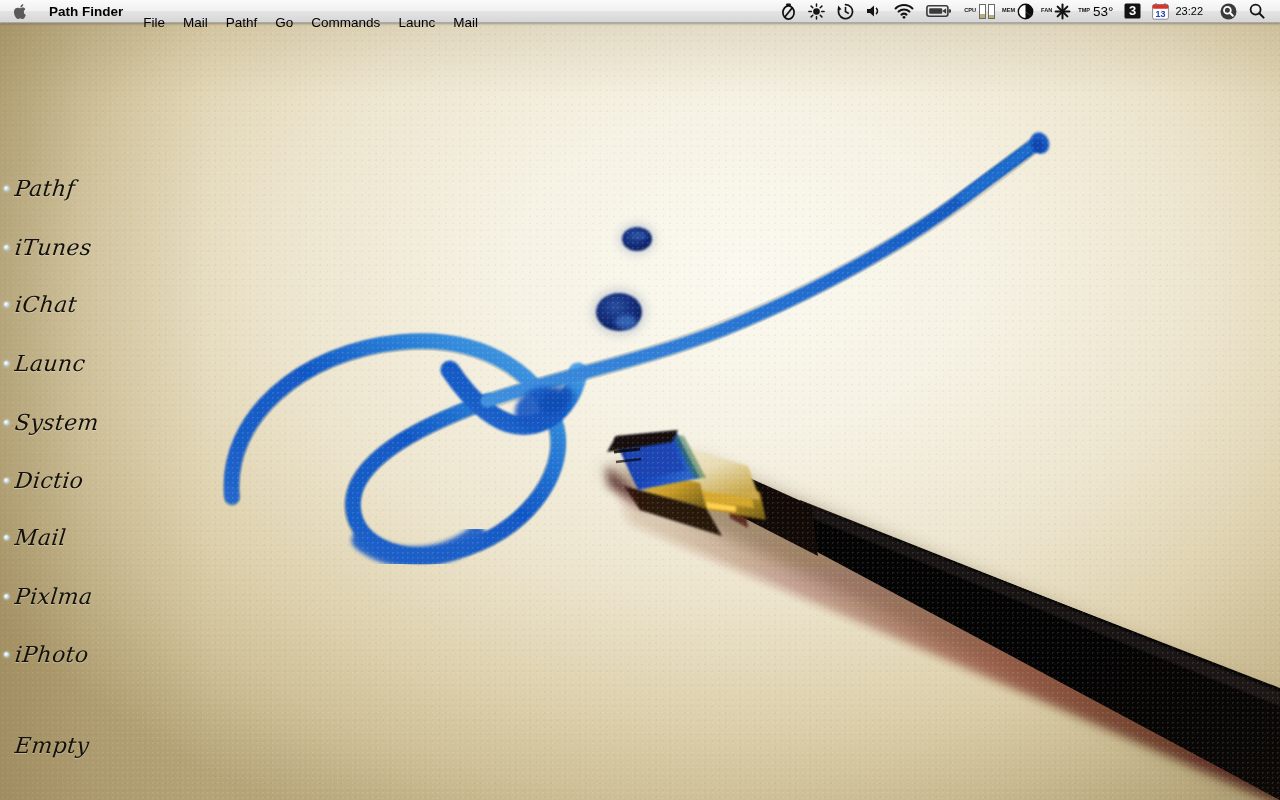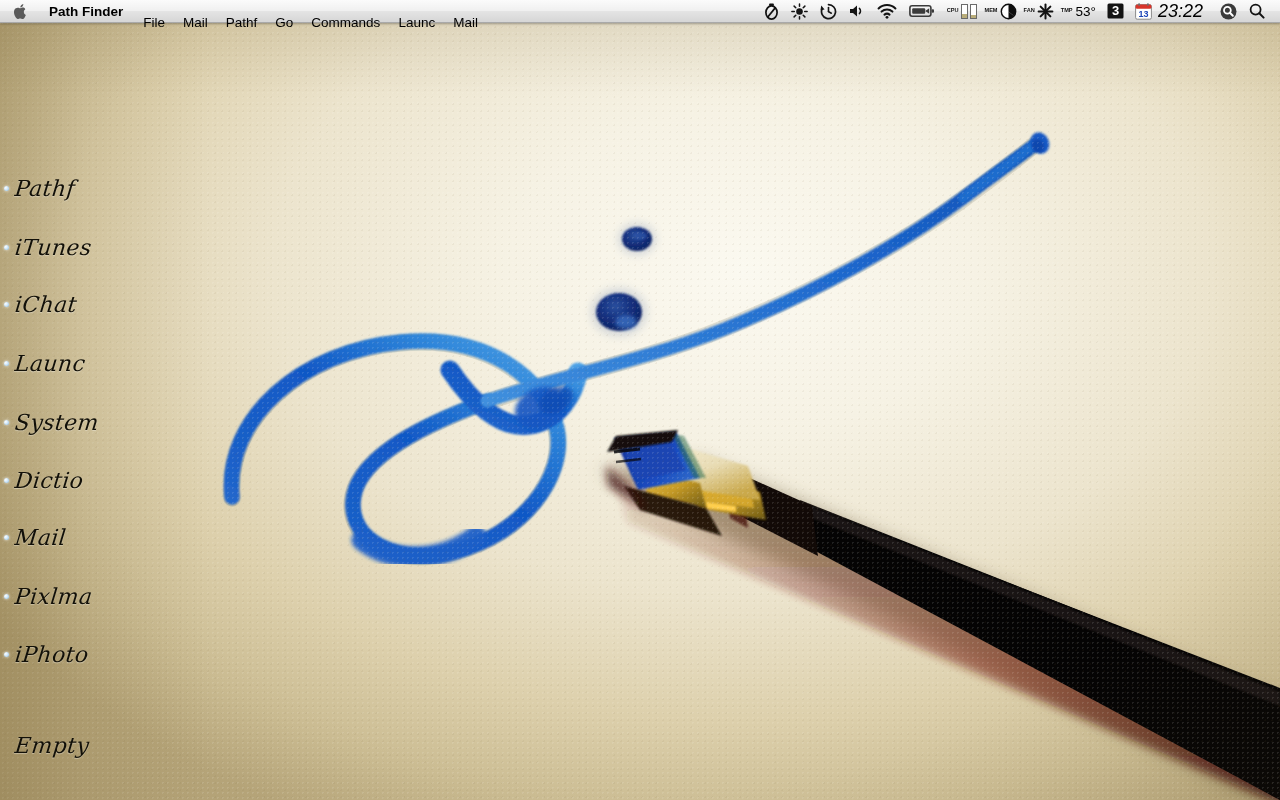--- a/index.html
+++ b/index.html
@@ -65,21 +65,21 @@
   .apple-btn { padding:0 11px 0 14px; height:23px; display:flex; align-items:center; }
 
   .tray { height:23px; display:flex; align-items:center; padding:0 6px; }
   .tray svg { display:block; }
   .vlabel {
     font-size:5.6px; line-height:5.6px; font-weight:bold;
     letter-spacing:0; color:#111; text-align:center;
     display:flex; flex-direction:column; justify-content:center;
     font-family:"Liberation Sans", sans-serif;
   }
-  .clocktxt { font-size:18px; color:#000; padding:0 4px 0 2px;font-style:italic; }
+  .clocktxt { font-size:11px; color:#000; padding:0 4px 0 2px; }
   .tmptxt { font-size:13.5px; color:#000; padding-left:2px; }
 
   
   .gauge {
     width:7px; height:15px; border:1px solid #6a6a6a; background:#fff;
     display:flex; flex-direction:column; justify-content:flex-end; margin:0 1px;
   }
   .gauge i { display:block; width:100%; background:#b9ad7a; }
 
   

